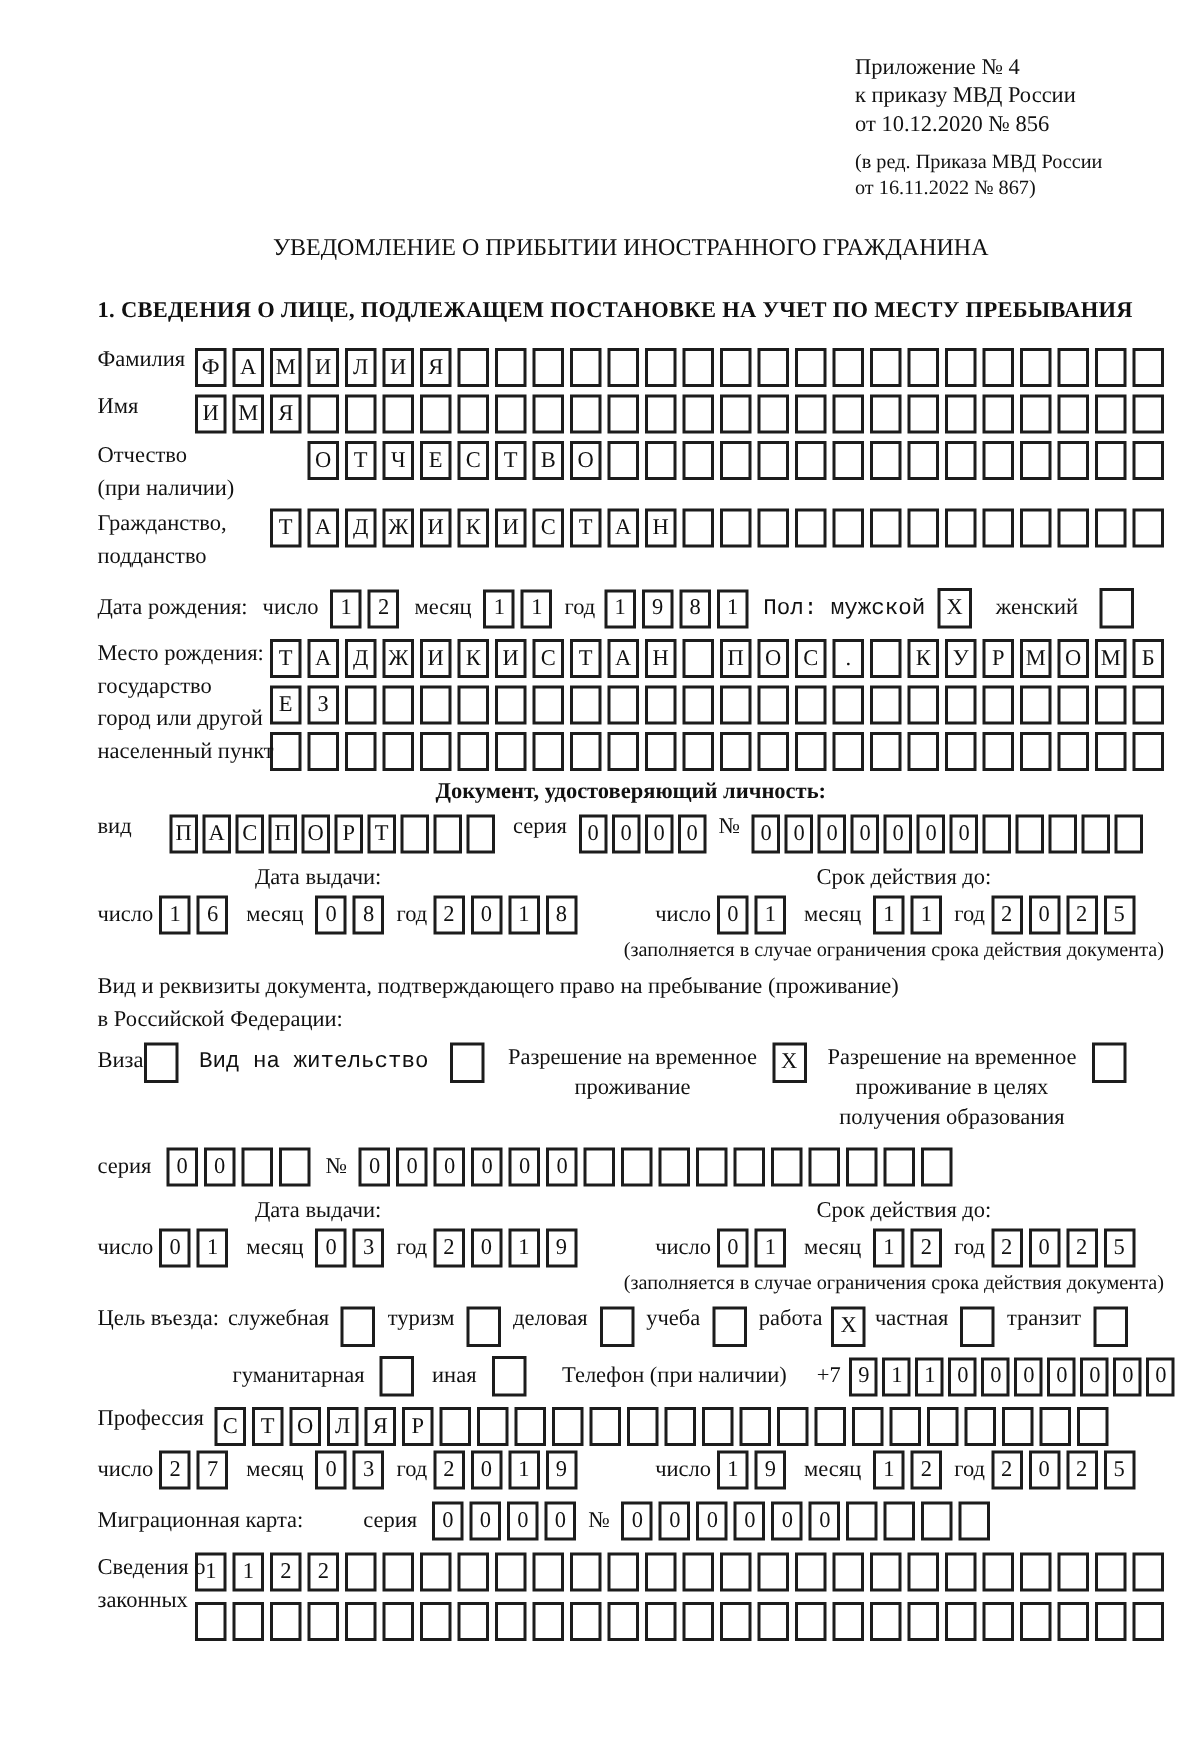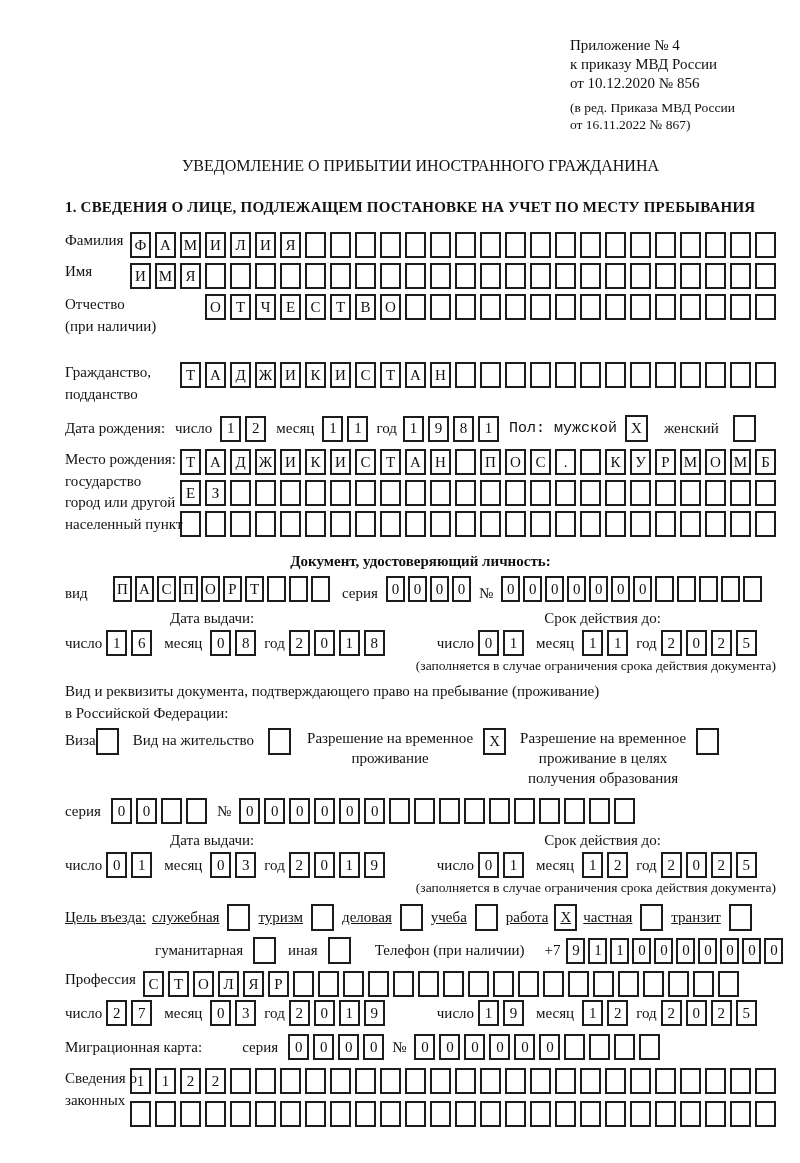--- a/index.html
+++ b/index.html
@@ -117,21 +117,21 @@
         <span class="cell"></span>
         <span class="cell"></span>
         <span class="cell"></span>
         <span class="cell"></span>
         <span class="cell"></span>
         <span class="cell"></span>
         <span class="cell"></span>
       </span>
   </div>
 
-  <div class="rel" style="height:68px;margin-top:5px;">
+  <div class="rel" style="height:45px;margin-top:5px;">
     <div class="abs-lbl">
       <div>Отчество</div>
       <div>(при наличии)</div>
     </div>
     <div class="cells" style="margin-left:140px;">
         <span class="cell">О</span>
         <span class="cell">Т</span>
         <span class="cell">Ч</span>
         <span class="cell">Е</span>
         <span class="cell">С</span>
@@ -296,23 +296,23 @@
           <span class="cell"></span>
           <span class="cell"></span>
           <span class="cell"></span>
           <span class="cell"></span>
           <span class="cell"></span>
           <span class="cell"></span>
         </div>
     </div>
   </div>
 
-  <div class="subhead" style="margin-top:10px;">Документ, удостоверяющий личность:</div>
-
-  <div class="row tight" style="align-items:flex-end;margin-top:6px;">
+  <div class="subhead" style="margin-top:0;">Документ, удостоверяющий личность:</div>
+
+  <div class="row tight" style="align-items:flex-start;margin-top:6px;">
     <span class="lbl" style="width:48px;">вид</span>
     <span class="cells">
         <span class="cell">П</span>
         <span class="cell">А</span>
         <span class="cell">С</span>
         <span class="cell">П</span>
         <span class="cell">О</span>
         <span class="cell">Р</span>
         <span class="cell">Т</span>
         <span class="cell"></span>
@@ -386,21 +386,21 @@
   <div class="note">(заполняется в случае ограничения срока действия документа)</div>
 
   <div style="margin-top:6px;line-height:22px;">
     <div>Вид и реквизиты документа, подтверждающего право на пребывание (проживание)</div>
     <div>в Российской Федерации:</div>
   </div>
 
   <div class="row" style="margin-top:4px;">
     <span class="lbl" style="margin-top:4px;">Виза</span>
     <span class="chk"></span>
-    <span class="lbl" style="margin-left:14px;margin-top:4px;">Вид на жительство</span>
+    <span class="lbl" style="margin-left:14px;margin-top:4px;font-family:Liberation Mono, monospace;">Вид на жительство</span>
     <span class="chk" style="margin-left:14px;"></span>
     <span class="cap-center" style="margin-left:16px;">
       <div>Разрешение на временное</div>
       <div>проживание</div>
     </span>
     <span class="chk" style="margin-left:10px;">X</span>
     <span class="cap-center" style="margin-left:14px;">
       <div>Разрешение на временное</div>
       <div>проживание в целях</div>
       <div>получения образования</div>
@@ -472,21 +472,21 @@
     <span class="lbl" style="margin-left:8px;">год</span>
     <span class="cells" style="margin-left:4px;">
         <span class="cell">2</span>
         <span class="cell">0</span>
         <span class="cell">2</span>
         <span class="cell">5</span>
       </span>
   </div>
   <div class="note">(заполняется в случае ограничения срока действия документа)</div>
 
-  <div class="row" style="align-items:center;margin-top:8px;text-decoration:underline;">
+  <div class="row" style="align-items:flex-start;margin-top:8px;">
     <span class="lbl">Цель въезда:</span>
     <span class="lbl" style="margin-left:6px;">служебная</span>
     <span class="chk" style="margin-left:8px;"></span>
     <span class="lbl" style="margin-left:8px;">туризм</span>
     <span class="chk" style="margin-left:8px;"></span>
     <span class="lbl" style="margin-left:8px;">деловая</span>
     <span class="chk" style="margin-left:8px;"></span>
     <span class="lbl" style="margin-left:8px;">учеба</span>
     <span class="chk" style="margin-left:8px;"></span>
     <span class="lbl" style="margin-left:8px;">работа</span>

